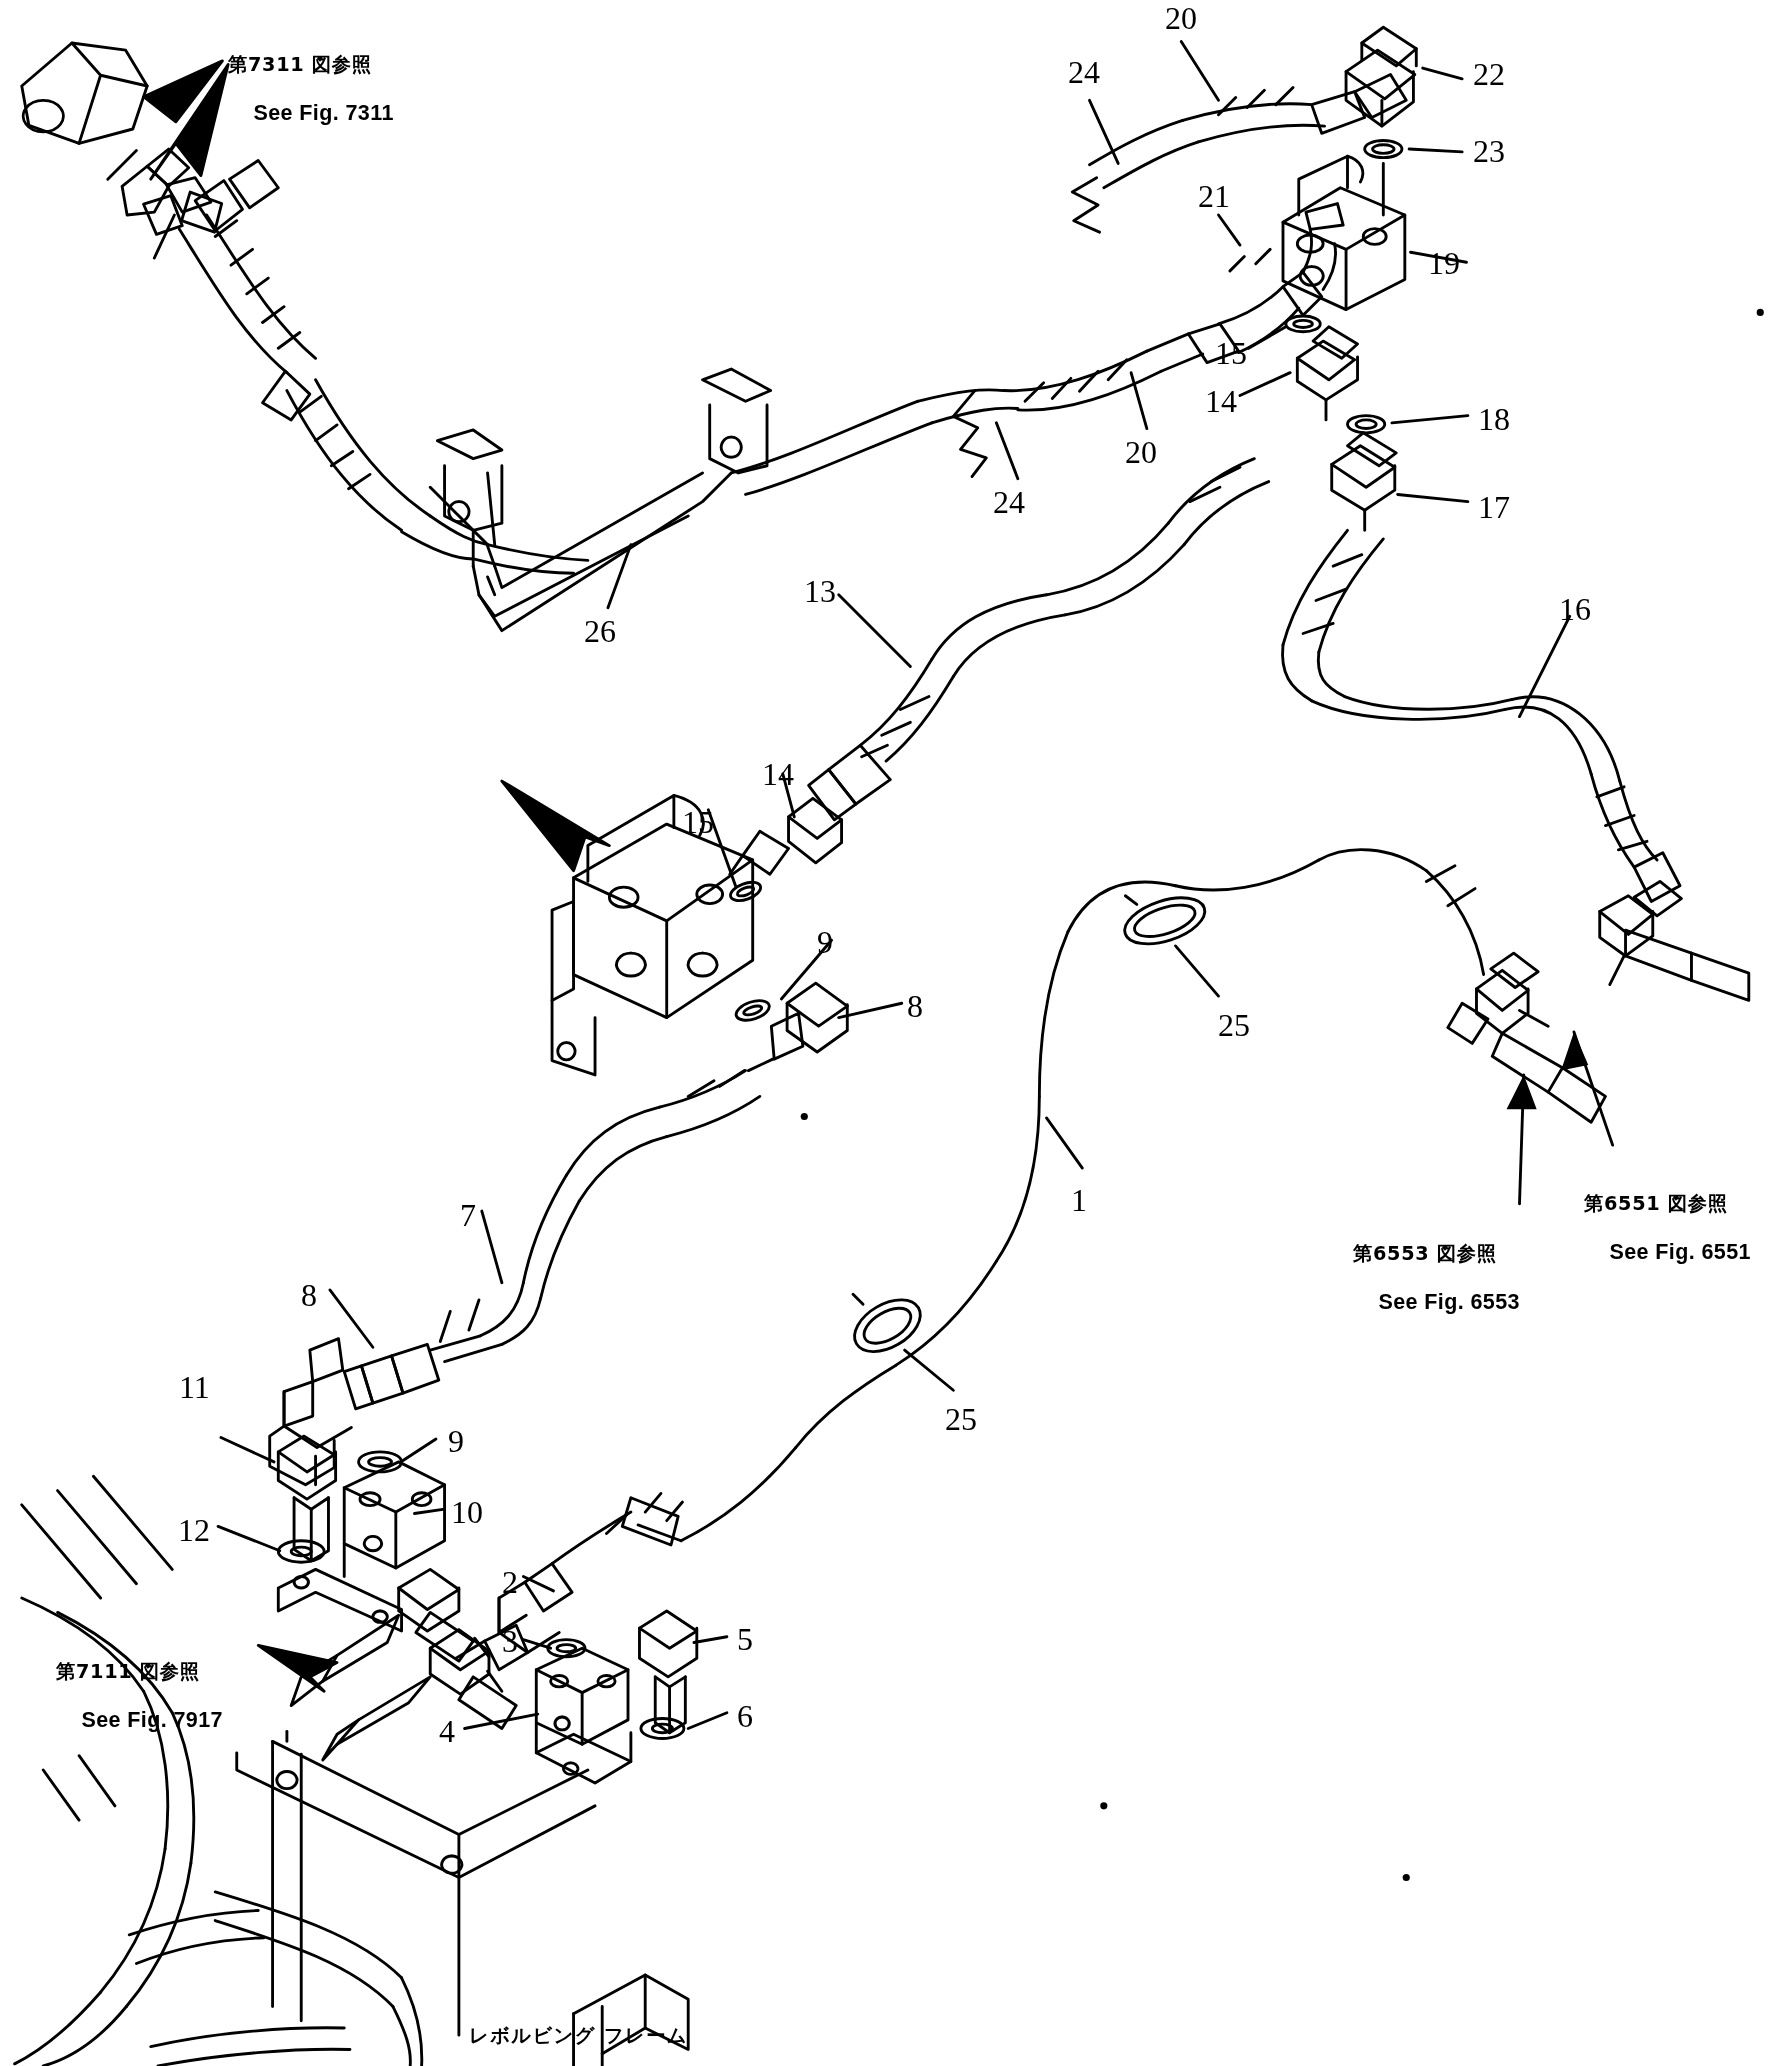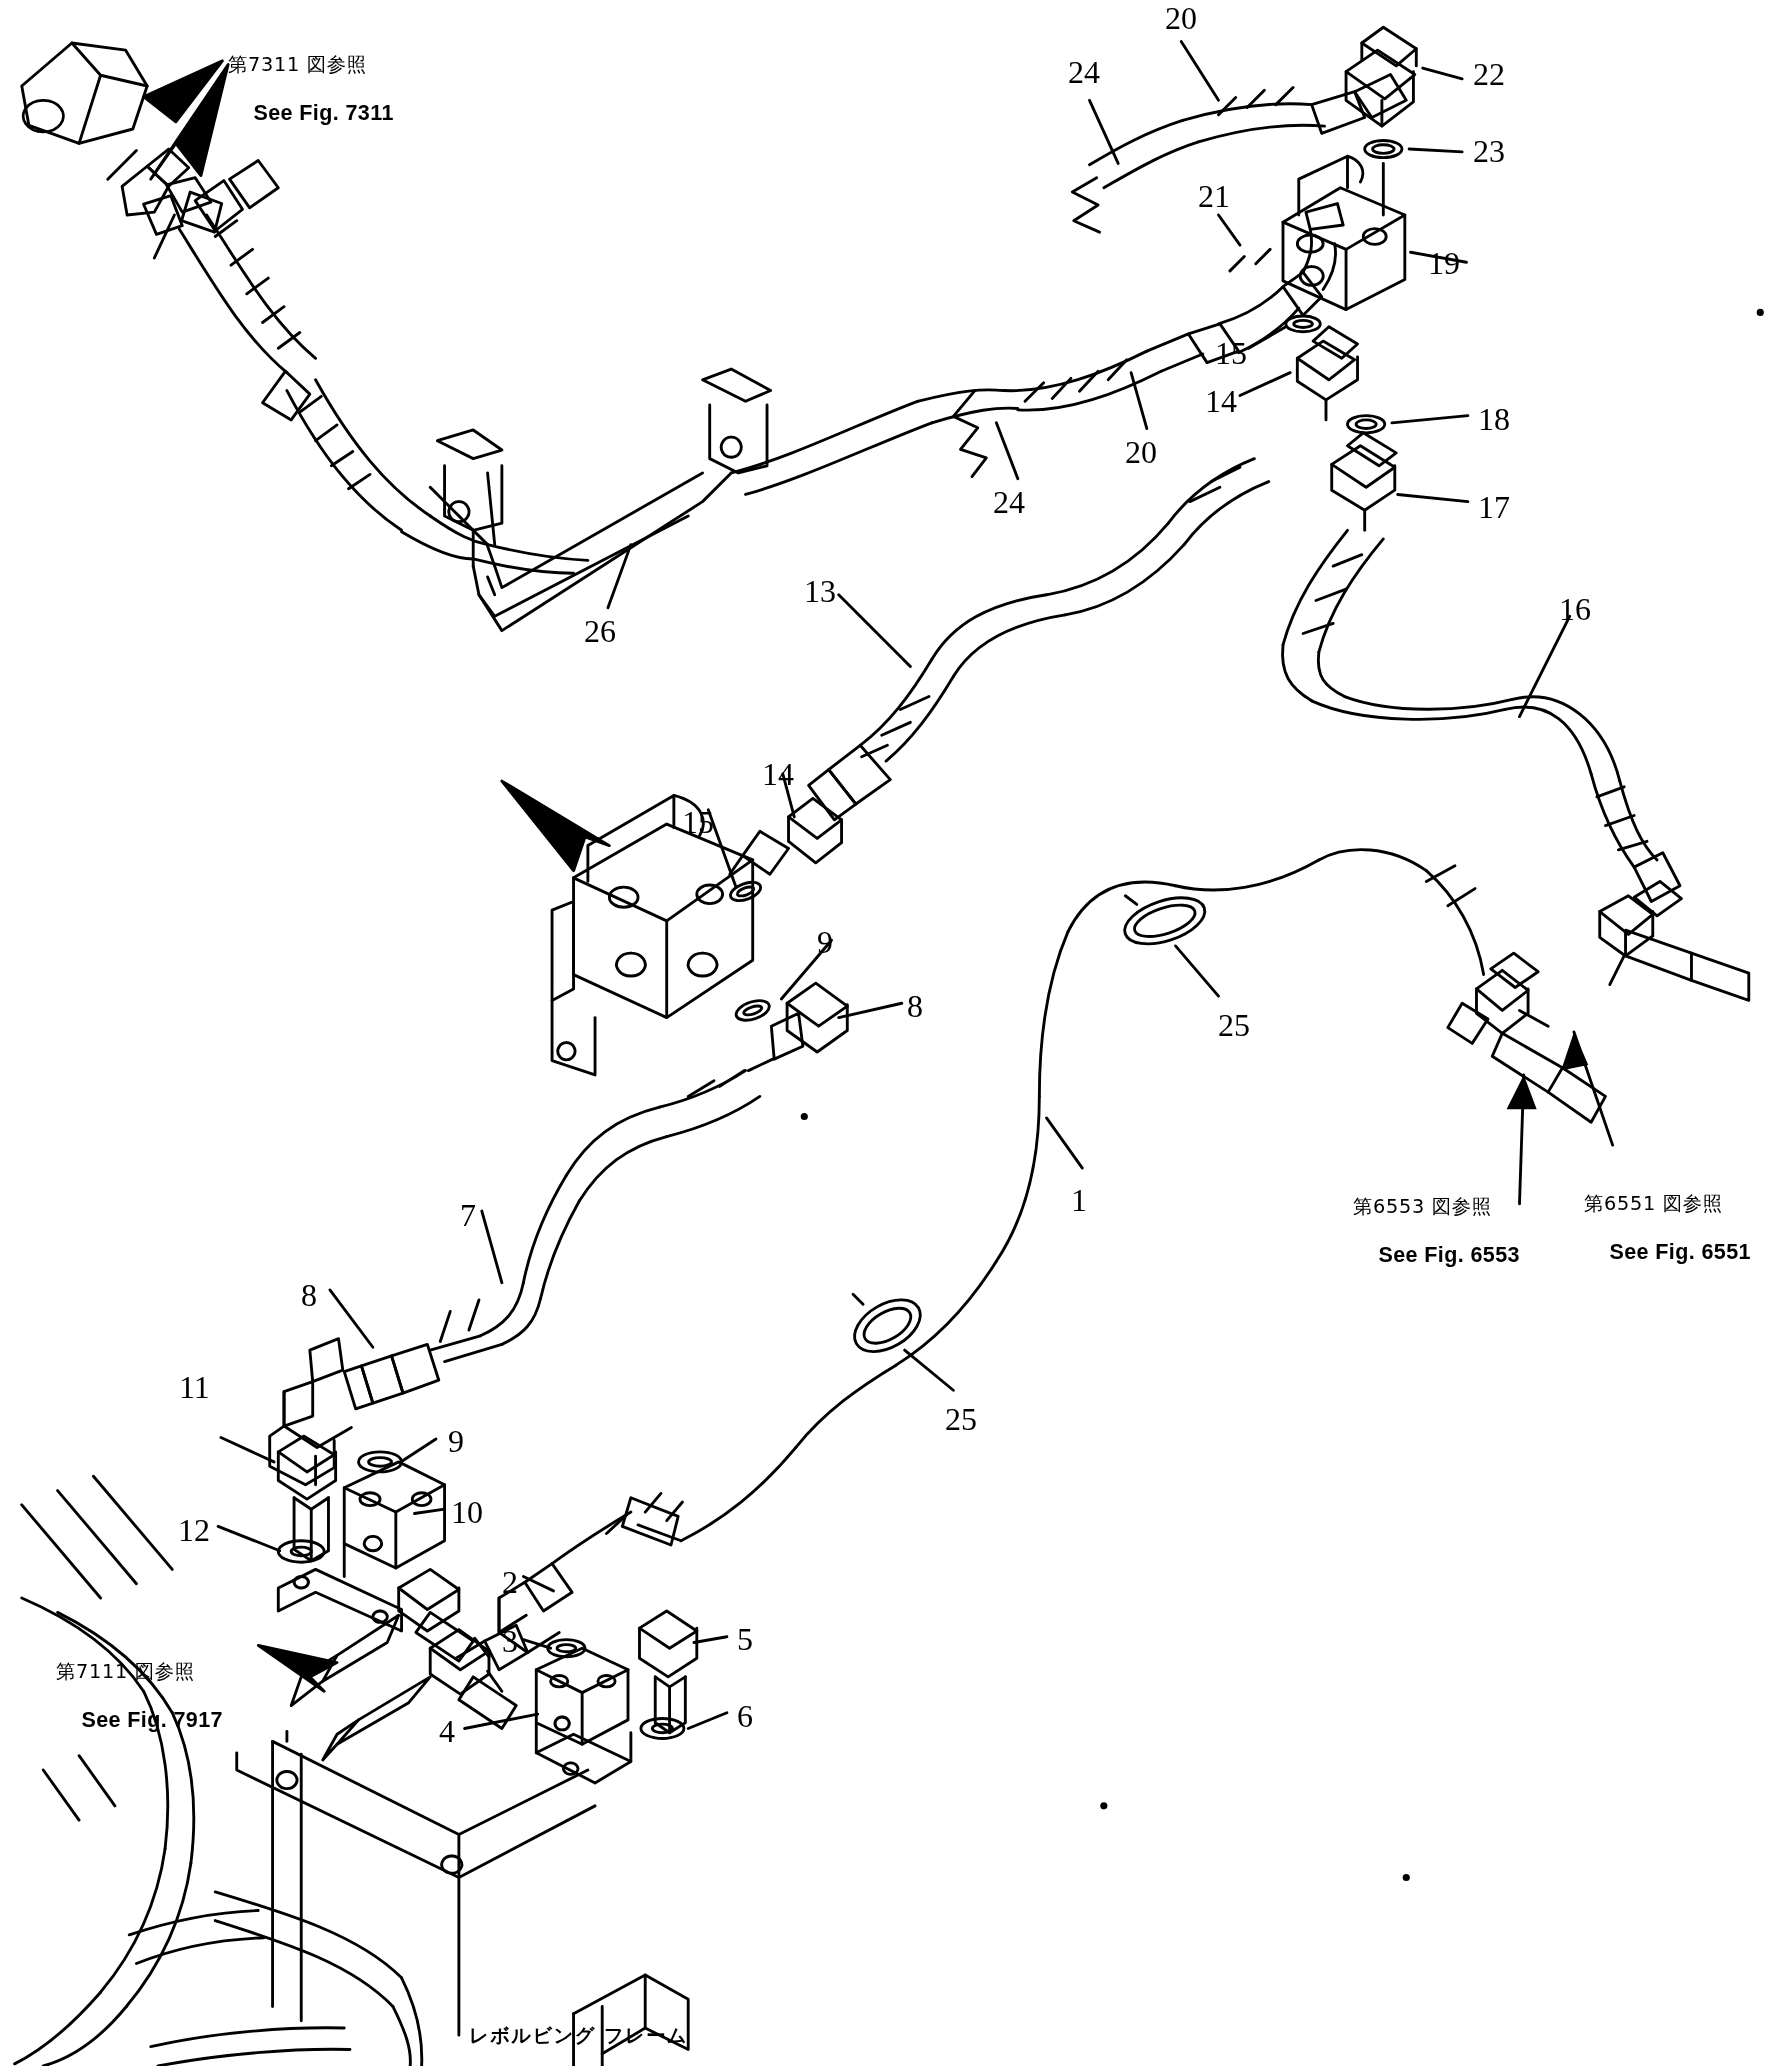--- a/index.html
+++ b/index.html
@@ -27,21 +27,21 @@
   .note{
     font-family:"Liberation Sans", sans-serif;
     font-size:21.5px;
     font-weight:bold;
     letter-spacing:0.4px;
   }
   .note .jp{
     display:block;
     font-family:"DejaVu Sans", sans-serif;
     font-size:19.3px;
-    font-weight:normal;
+    font-weight:bold;
     letter-spacing:0.7px;
   }
   .cap{
     font-family:"Liberation Sans", sans-serif;
     font-size:22px;
     font-weight:bold;
   }
   .cap .jp{
     display:block;
     font-family:"DejaVu Sans", sans-serif;
@@ -514,21 +514,21 @@
       </g>
     </g>
   </svg>
 
   <div class="lbl note" style="left:228px; top:4.3px;">
     <span class="jp">第7311 図参照</span>
     <span>See Fig. 7311</span>
   </div>
 
 
-  <div class="lbl note" style="left:1353px; top:1147px;">
+  <div class="lbl note" style="left:1353px; top:1194px;">
     <span class="jp">第6553 図参照</span>
     <span>See Fig. 6553</span>
   </div>
 
   <div class="lbl note" style="left:1584px; top:1144px;">
     <span class="jp">第6551 図参照</span>
     <span>See Fig. 6551</span>
   </div>
 
   <div class="lbl note" style="left:56px; top:1612px;">

